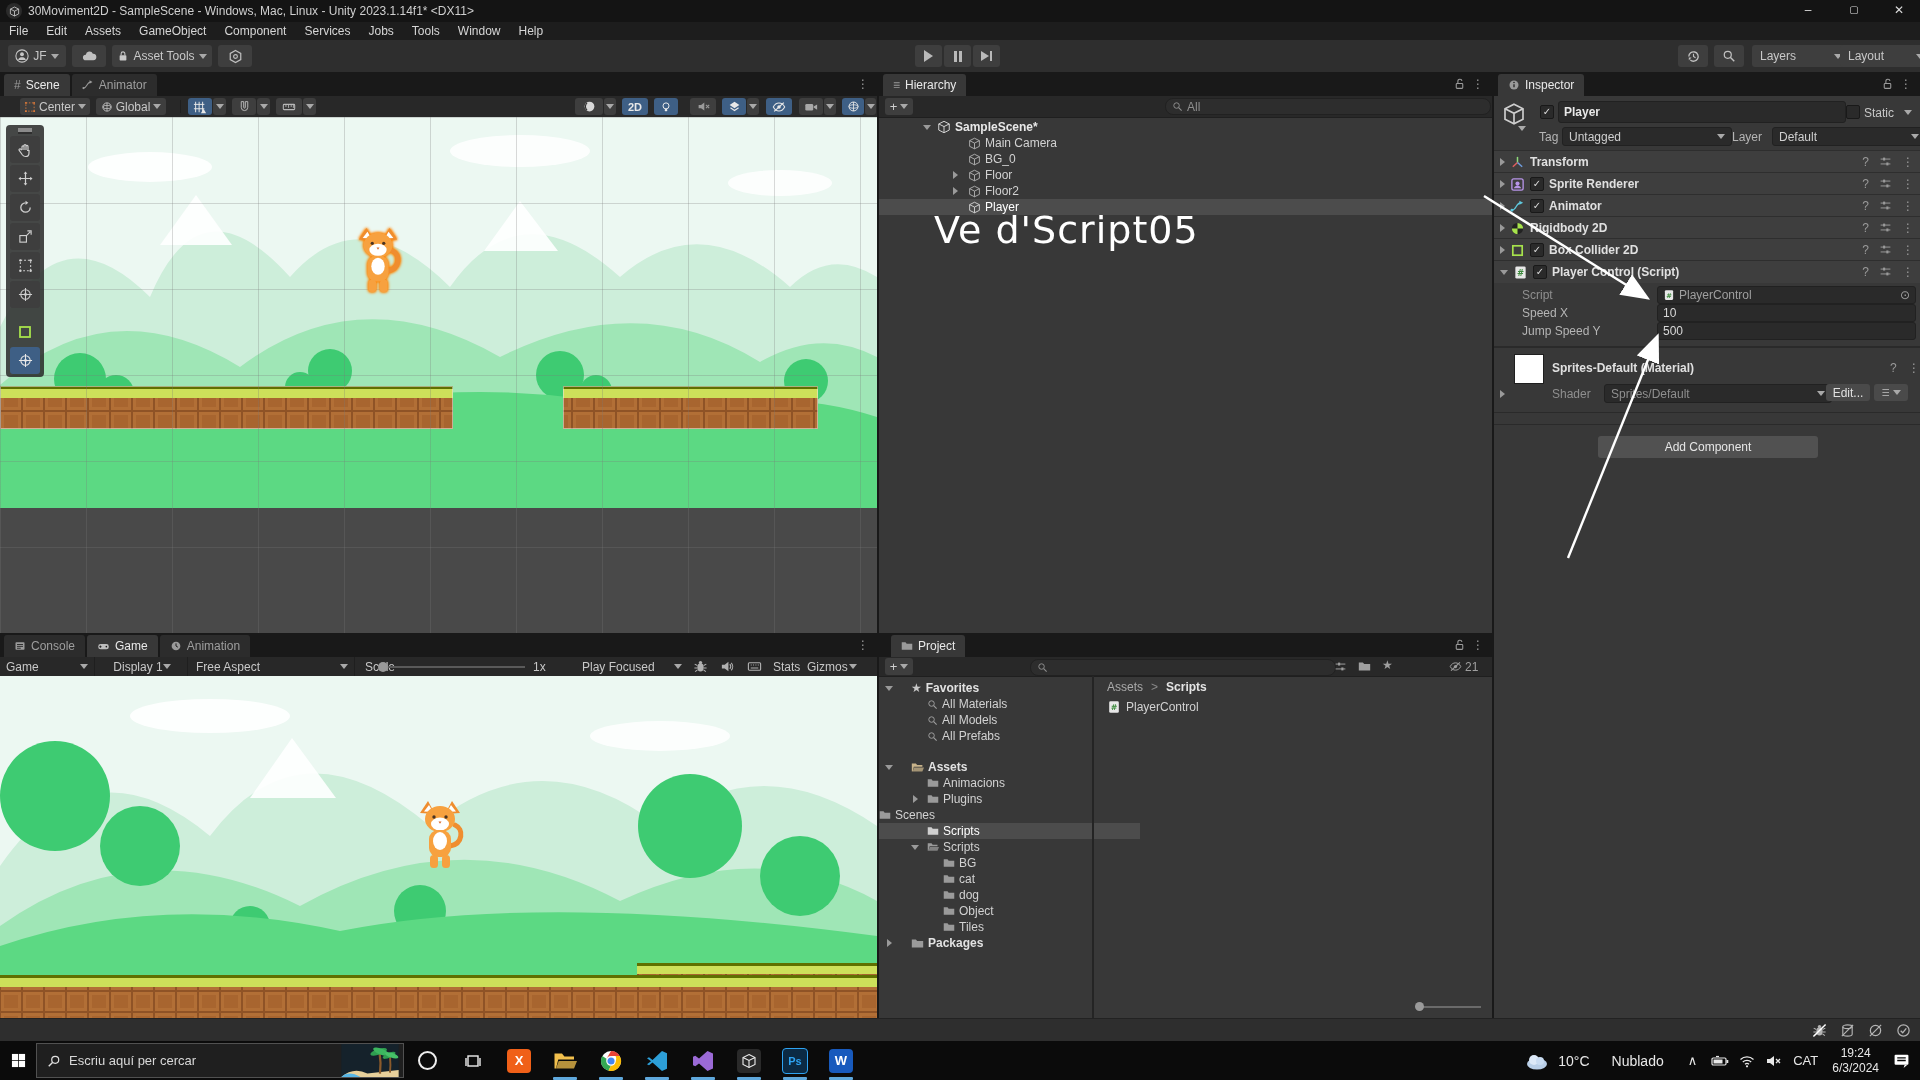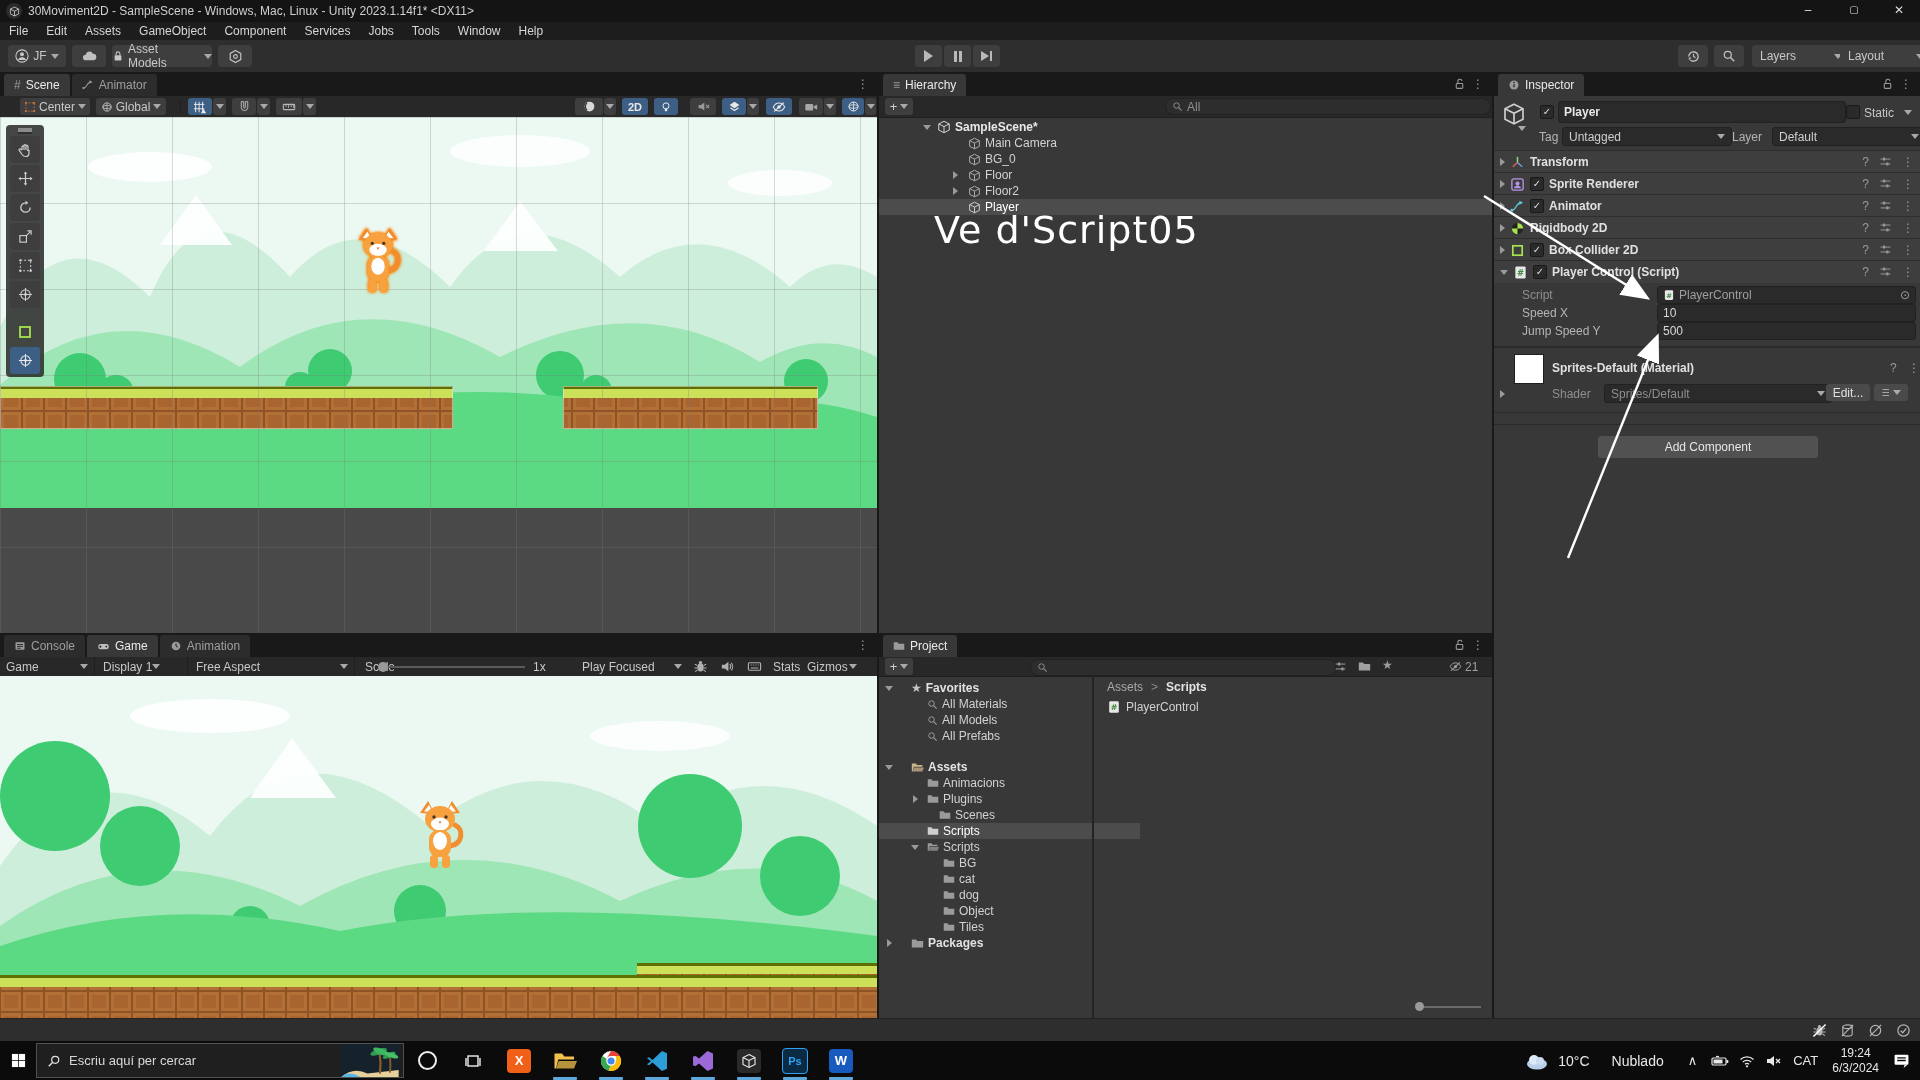--- a/index.html
+++ b/index.html
@@ -349,21 +349,21 @@
     </div>
     <div class="btn" style="left:72px;width:34px">
         <svg class="ic" width="15" height="15" color="#c0c0c0">
           <use href="#cloud"></use>
         </svg>
       </div>
     <div class="btn" style="left:112px;width:100px">
       <svg class="ic" width="12" height="12" color="#c8c8c8">
           <use href="#lock"></use>
         </svg>
-      <span>Asset Models</span>
+      <span>Asset Tools</span>
         <span class="caret"></span>
     </div>
     <div class="btn" style="left:218px;width:34px">
         <svg class="ic" width="15" height="15" color="#c0c0c0">
           <use href="#hexpkg"></use>
         </svg>
       </div>
 
     <div class="btn" style="left:915px;width:27px">
         <span style="width:0;height:0;border-top:6px solid transparent;border-bottom:6px solid transparent;border-left:9px solid #b9b9b9"></span>
@@ -620,21 +620,21 @@
           </svg>
           <span>Animation</span>
         </div>
       <span class="abs dots" style="right:8px;top:5px">⋮</span>
     </div>
     <div class="ptools" style="height:19px;display:flex;align-items:center">
       <div class="flex" style="width:88px;padding-left:6px;justify-content:space-between;border-right:1px solid #1f1f1f;height:100%">
           <span>Game</span>
           <span class="caret" style="margin-right:6px"></span>
         </div>
-      <div class="flex" style="width:84px;padding-left:8px;justify-content:flex-start;border-right:1px solid #1f1f1f;height:100%">
+      <div class="flex" style="width:84px;padding-left:8px;justify-content:center;border-right:1px solid #1f1f1f;height:100%">
           <span>Display 1</span>
           <span class="caret" style="margin-right:6px"></span>
         </div>
       <div class="flex" style="width:158px;padding-left:8px;justify-content:space-between;border-right:1px solid #1f1f1f;height:100%">
           <span>Free Aspect</span>
           <span class="caret" style="margin-right:6px"></span>
         </div>
       <span style="margin-left:10px">Scale</span>
       <span class="abs" style="left:380px;top:9px;width:145px;height:2px;background:#5a5a5a"></span>
       <span class="abs" style="left:378px;top:5px;width:10px;height:10px;border-radius:50%;background:#999"></span>
@@ -770,21 +770,21 @@
           <use href="#cube"></use>
         </svg>
         <span>Player</span>
       </div>
 
     <div class="annot" style="left:55px;top:136px">Ve d'Script05</div>
   </div>
 
   <div class="panel" style="left:877px;top:633px;width:615px;height:385px;border-left:2px solid #191919">
     <div class="tabbar">
-      <div class="tab active" style="margin-left:4px">
+      <div class="tab active" style="margin-left:12px">
           <svg class="ic" width="12" height="12" color="#9a9a9a">
             <use href="#folder"></use>
           </svg>
           <span>Project</span>
         </div>
       <span class="abs" style="right:28px;top:5px">
           <svg class="ic" width="13" height="13" color="#9a9a9a">
             <use href="#openlock"></use>
           </svg>
         </span>
@@ -856,21 +856,21 @@
         </svg>
         <span>Animacions</span>
       </div>
     <div class="trow" style="left:0;top:158px;padding-left:48px">
         <span class="tri-r" style="position:absolute;left:34px"></span>
         <svg class="ic" width="12" height="12" color="#9a9a9a">
           <use href="#folder"></use>
         </svg>
         <span>Plugins</span>
       </div>
-    <div class="trow" style="left:12px;top:174px;padding-left:48px">
+    <div class="trow" style="left:0;top:174px;">
         <svg class="ic" width="12" height="12" color="#9a9a9a">
           <use href="#folder"></use>
         </svg>
         <span>Scenes</span>
       </div>
     <div class="trow sel" style="left:0;top:190px;width:213px;padding-left:48px;color:#fff">
         <svg class="ic" width="12" height="12" color="#cfcfcf">
           <use href="#folder"></use>
         </svg>
         <span>Scripts</span>

